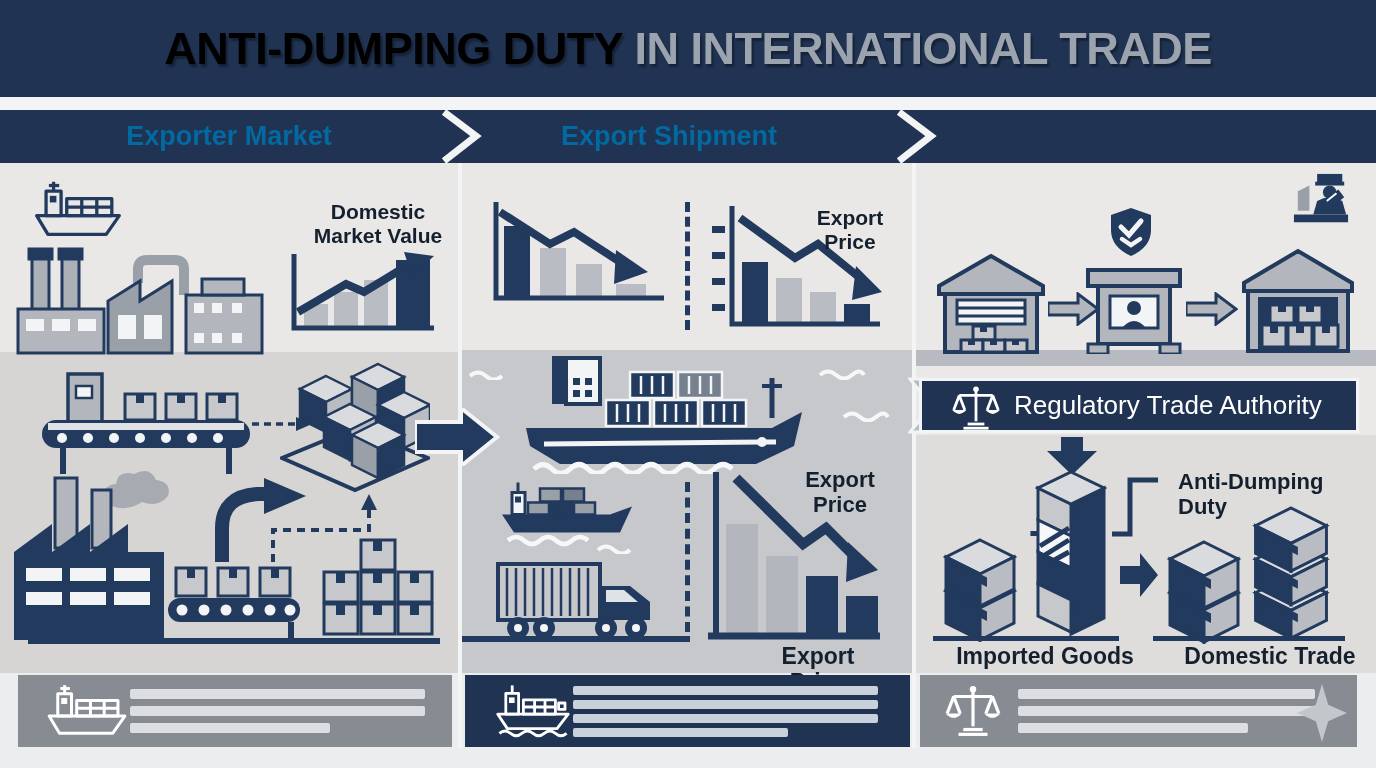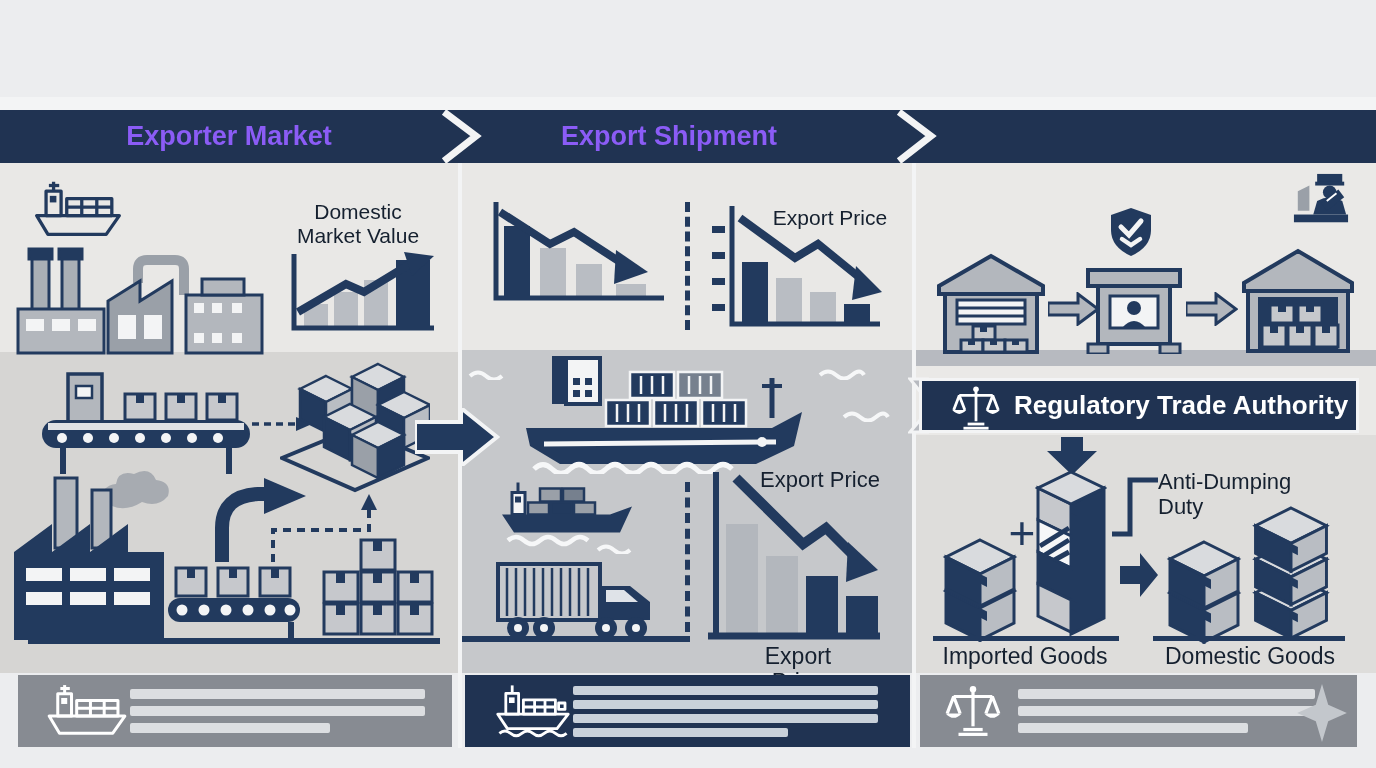--- a/index.html
+++ b/index.html
@@ -7,35 +7,38 @@
          font-family:"Liberation Sans",sans-serif;}
   .abs{position:absolute;}
   svg{display:block;}
   .title-band{left:0;top:0;width:1376px;height:97px;background:#203352;
       text-align:center;line-height:97px;font-size:45px;font-weight:bold;letter-spacing:-.5px;
       text-shadow:2px 3px 2px rgba(0,0,0,.35);white-space:nowrap;}
   .title-sub{color:#9aa3ae;}
   .white-strip{left:0;top:97px;width:1376px;height:13px;background:#f3f4f5;}
   .hdr-band{left:0;top:110px;width:1376px;height:53px;background:#203352;}
   .hdr-label{position:absolute;top:110px;height:53px;line-height:53px;text-align:center;
-      color:#8b5cf6;font-size:27px;font-weight:bold;}
+      color:#0369a1;font-size:27px;font-weight:bold;}
   .col-bg{background:#e9e8e6;}
   .band{position:absolute;}
   .divider{position:absolute;top:163px;width:4px;height:585px;background:#f3f4f5;}
-  .lbl{position:absolute;font-weight:normal;color:#15202f;text-align:center;line-height:1.12;}
+  .lbl{position:absolute;font-weight:bold;color:#15202f;text-align:center;line-height:1.12;margin-left:20px;}
   .card{position:absolute;height:72px;}
   .pline{position:absolute;border-radius:2px;height:10px;}
   .gline{position:absolute;background:#223a5e;}
   .dashv{position:absolute;width:0;border-left:5px dashed #223a5e;}
 </style>
 </head>
 <body>
 
 <div class="stage">
 
+  <div class="abs title-band">
+    <span>ANTI-DUMPING DUTY</span><span class="title-sub"> IN INTERNATIONAL TRADE</span>
+  </div>
   <div class="abs white-strip"></div>
 
   <div class="abs hdr-band"></div>
   <div class="hdr-label" style="left:0;width:458px">Exporter Market</div>
   <div class="hdr-label" style="left:464px;width:410px">Export Shipment</div>
   <svg class="abs" style="left:438px;top:110px" width="44" height="53" viewBox="0 0 44 53">
       <polyline points="6,2 38,26 6,51" fill="none" stroke="#f3f4f5" stroke-width="7"></polyline>
     </svg>
   <svg class="abs" style="left:893px;top:110px" width="44" height="53" viewBox="0 0 44 53">
       <polyline points="6,2 38,26 6,51" fill="none" stroke="#f3f4f5" stroke-width="7"></polyline>
@@ -462,21 +465,21 @@
           <line x1="12" y1="15" x2="60" y2="15"></line>
         <path d="M12 15 L4 36 M12 15 L20 36"></path>
           <path d="M60 15 L52 36 M60 15 L68 36"></path>
         <line x1="24" y1="56" x2="48" y2="56"></line>
           <line x1="18" y1="62" x2="54" y2="62"></line>
       </g>
       <circle cx="36" cy="6" r="4" fill="#fff"></circle>
       <path d="M2 36 Q12 47 22 36 Z" fill="#fff"></path>
         <path d="M50 36 Q60 47 70 36 Z" fill="#fff"></path>
     </svg>
-    <div style="position:absolute;left:92px;top:0;right:6px;line-height:49px;color:#fff;font-size:26px;font-weight:bold;white-space:nowrap">Regulatory Trade Authority</div>
+    <div style="position:absolute;left:92px;top:0;right:6px;line-height:49px;color:#fff;font-size:26px;font-weight:normal;white-space:nowrap">Regulatory Trade Authority</div>
   </div>
 
   <svg class="abs" style="left:1047px;top:437px" width="50" height="40" viewBox="0 0 50 40">
     <polygon points="14,0 36,0 36,14 50,14 25,38 0,14 14,14" fill="#223a5e"></polygon>
   </svg>
 
   <svg class="abs" style="left:941px;top:538px" width="78" height="104" viewBox="0 0 78 104">
     <g stroke="#223a5e" stroke-width="3">
       <polygon points="39,36 73,53 39,70 5,53" fill="#d9dbde"></polygon>
         <polygon points="5,53 39,70 39,102 5,85" fill="#223a5e"></polygon>
@@ -538,21 +541,21 @@
         <polygon points="41,38 77,20 77,48 41,66" fill="#b9bdc3"></polygon>
     </g>
     <polygon points="41,38 48,41.5 48,50 41,46.5" fill="#223a5e"></polygon>
       <polygon points="41,72 48,75.5 48,84 41,80.5" fill="#223a5e"></polygon>
       <polygon points="41,106 48,109.5 48,118 41,114.5" fill="#223a5e"></polygon>
   </svg>
 
   <div class="gline" style="left:933px;top:636px;width:186px;height:5px"></div>
   <div class="gline" style="left:1153px;top:636px;width:192px;height:5px"></div>
   <div class="lbl" style="left:930px;top:644px;width:190px;font-size:23px">Imported Goods</div>
-  <div class="lbl" style="left:1155px;top:644px;width:190px;font-size:23px">Domestic Goods</div>
+  <div class="lbl" style="left:1155px;top:644px;width:190px;font-size:23px">Domestic Trade</div>
 
   <div class="card" style="left:18px;top:675px;width:434px;background:#878b92">
     <svg style="position:absolute;left:26px;top:6px" width="86" height="58" viewBox="0 0 100 66">
       <g fill="none" stroke="#ffffff" stroke-width="3.5" stroke-linejoin="round">
         <path d="M6 40 H94 L80 60 H18 Z"></path>
           <rect x="16" y="14" width="16" height="26"></rect>
         <line x1="24" y1="14" x2="24" y2="4"></line>
           <line x1="19" y1="8" x2="30" y2="8"></line>
         <rect x="38" y="22" width="48" height="18"></rect>
           <line x1="54" y1="22" x2="54" y2="40"></line>

